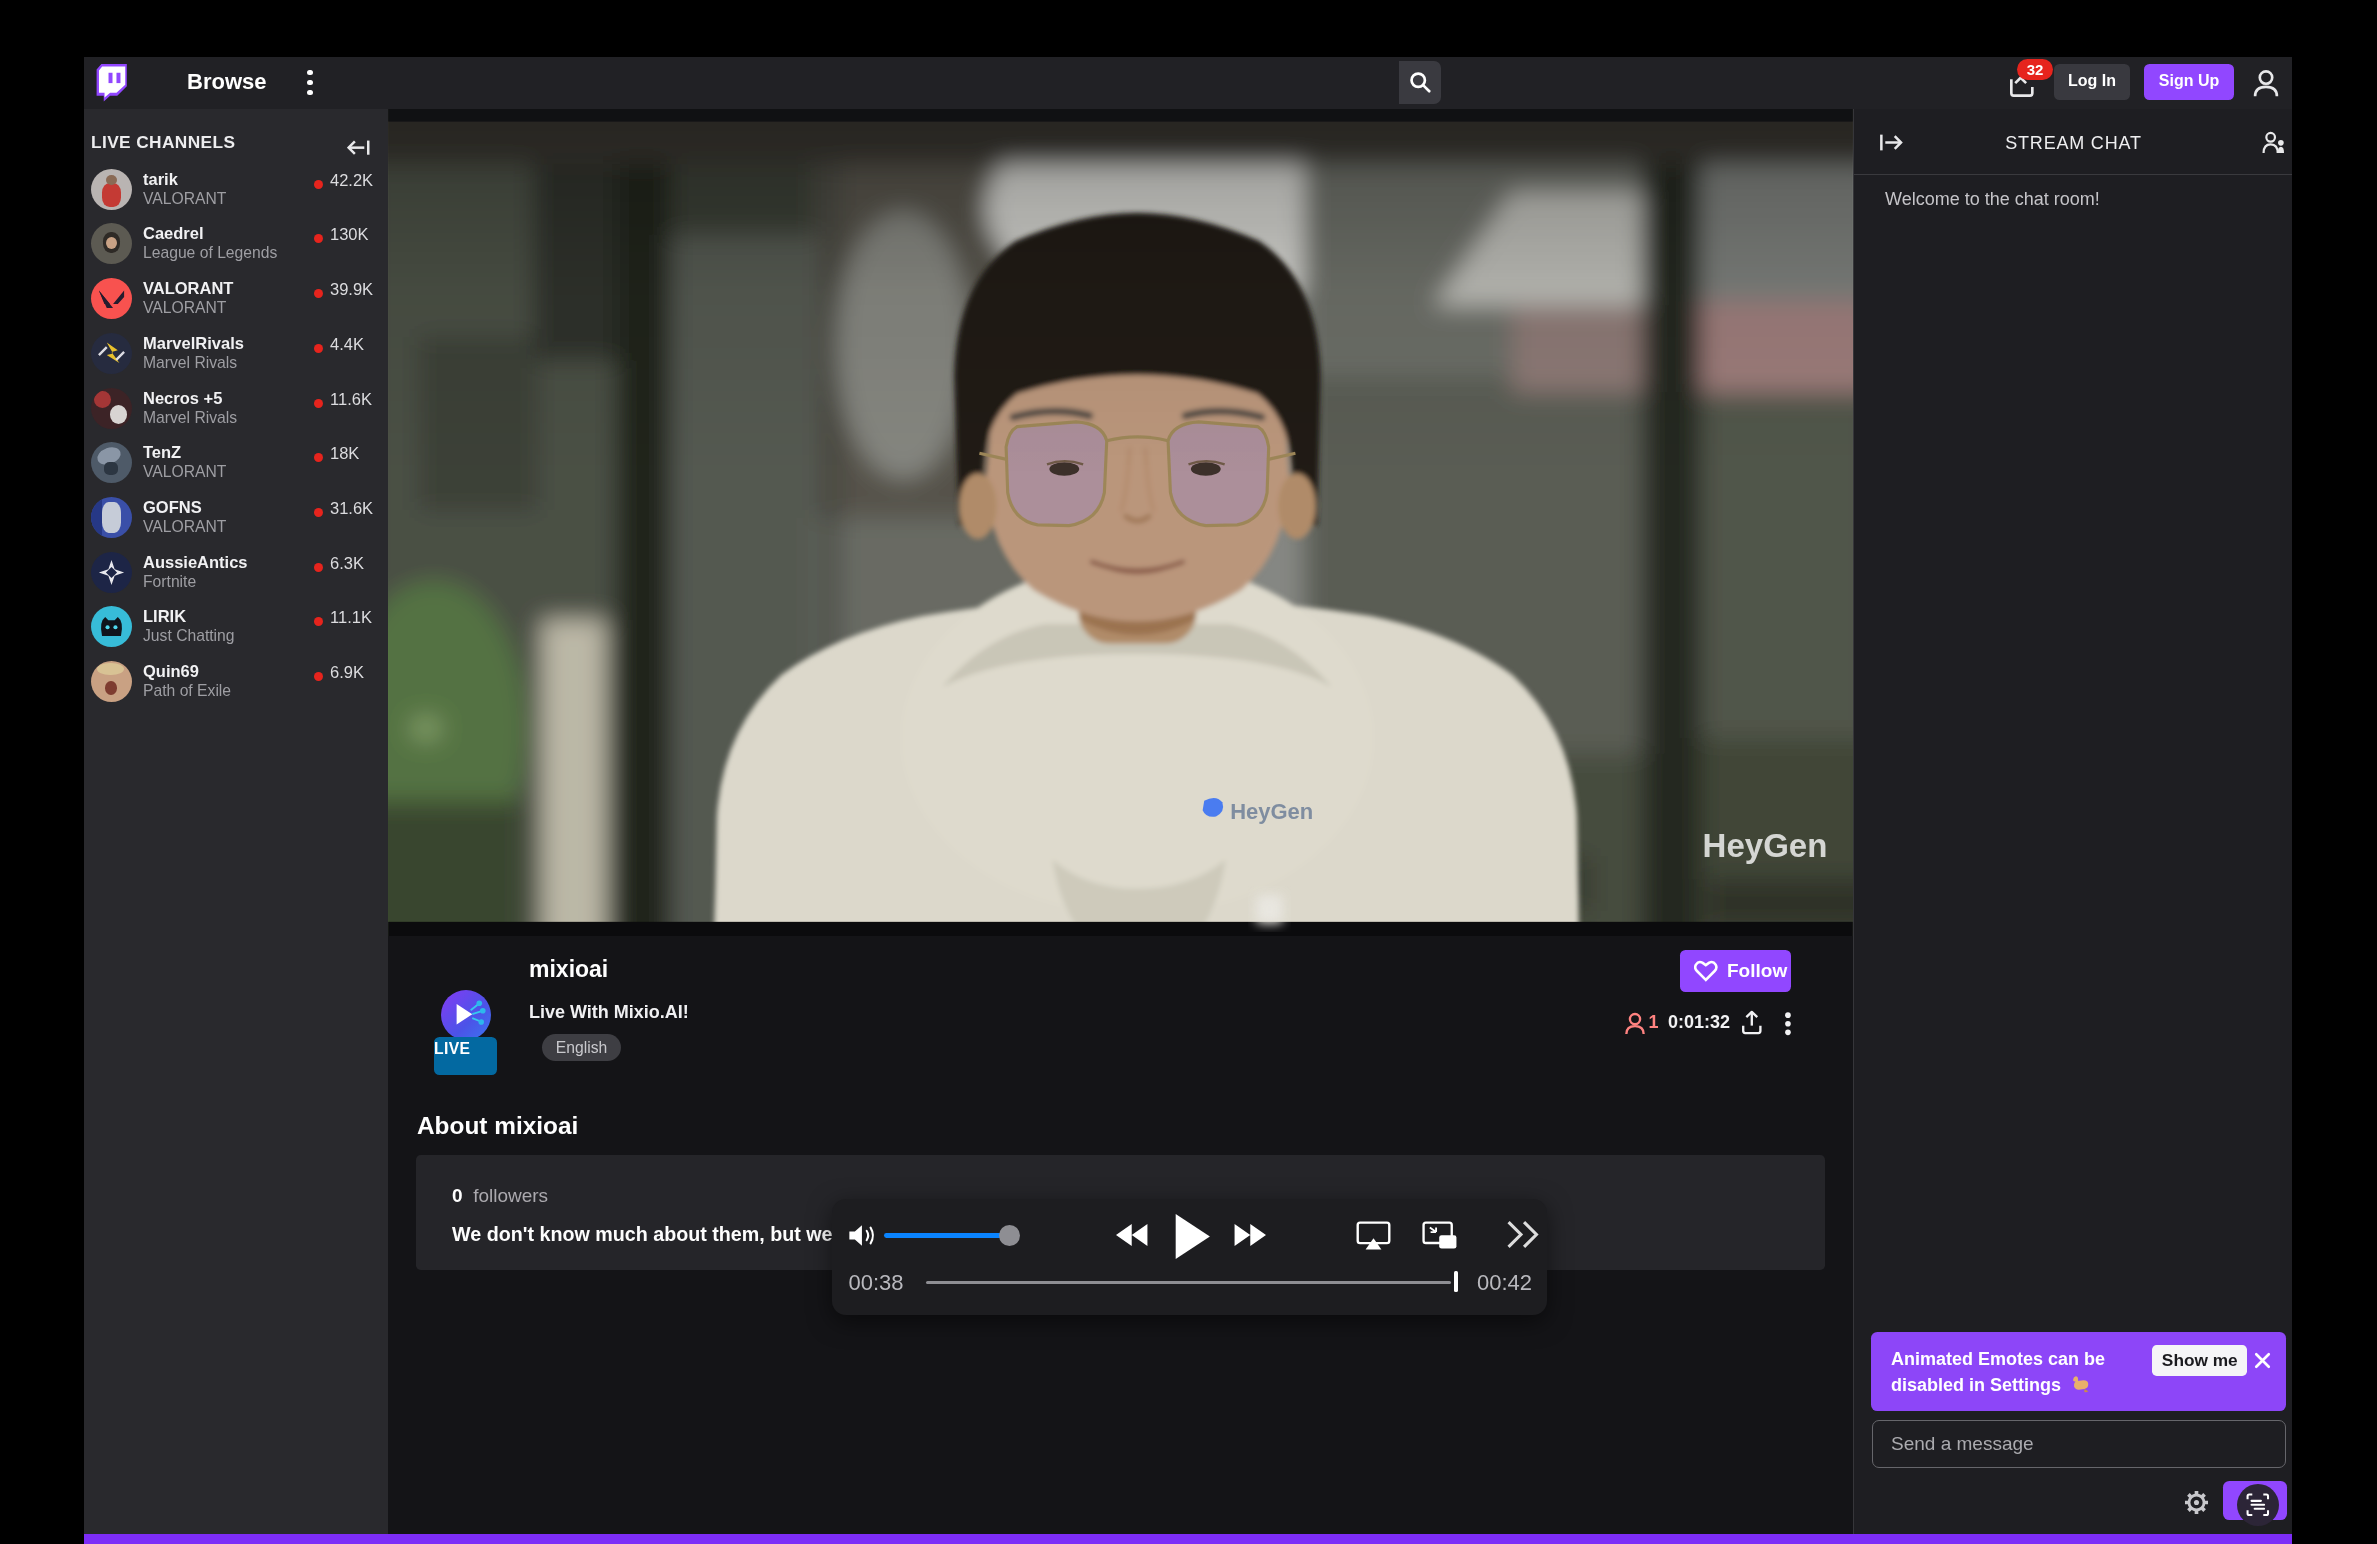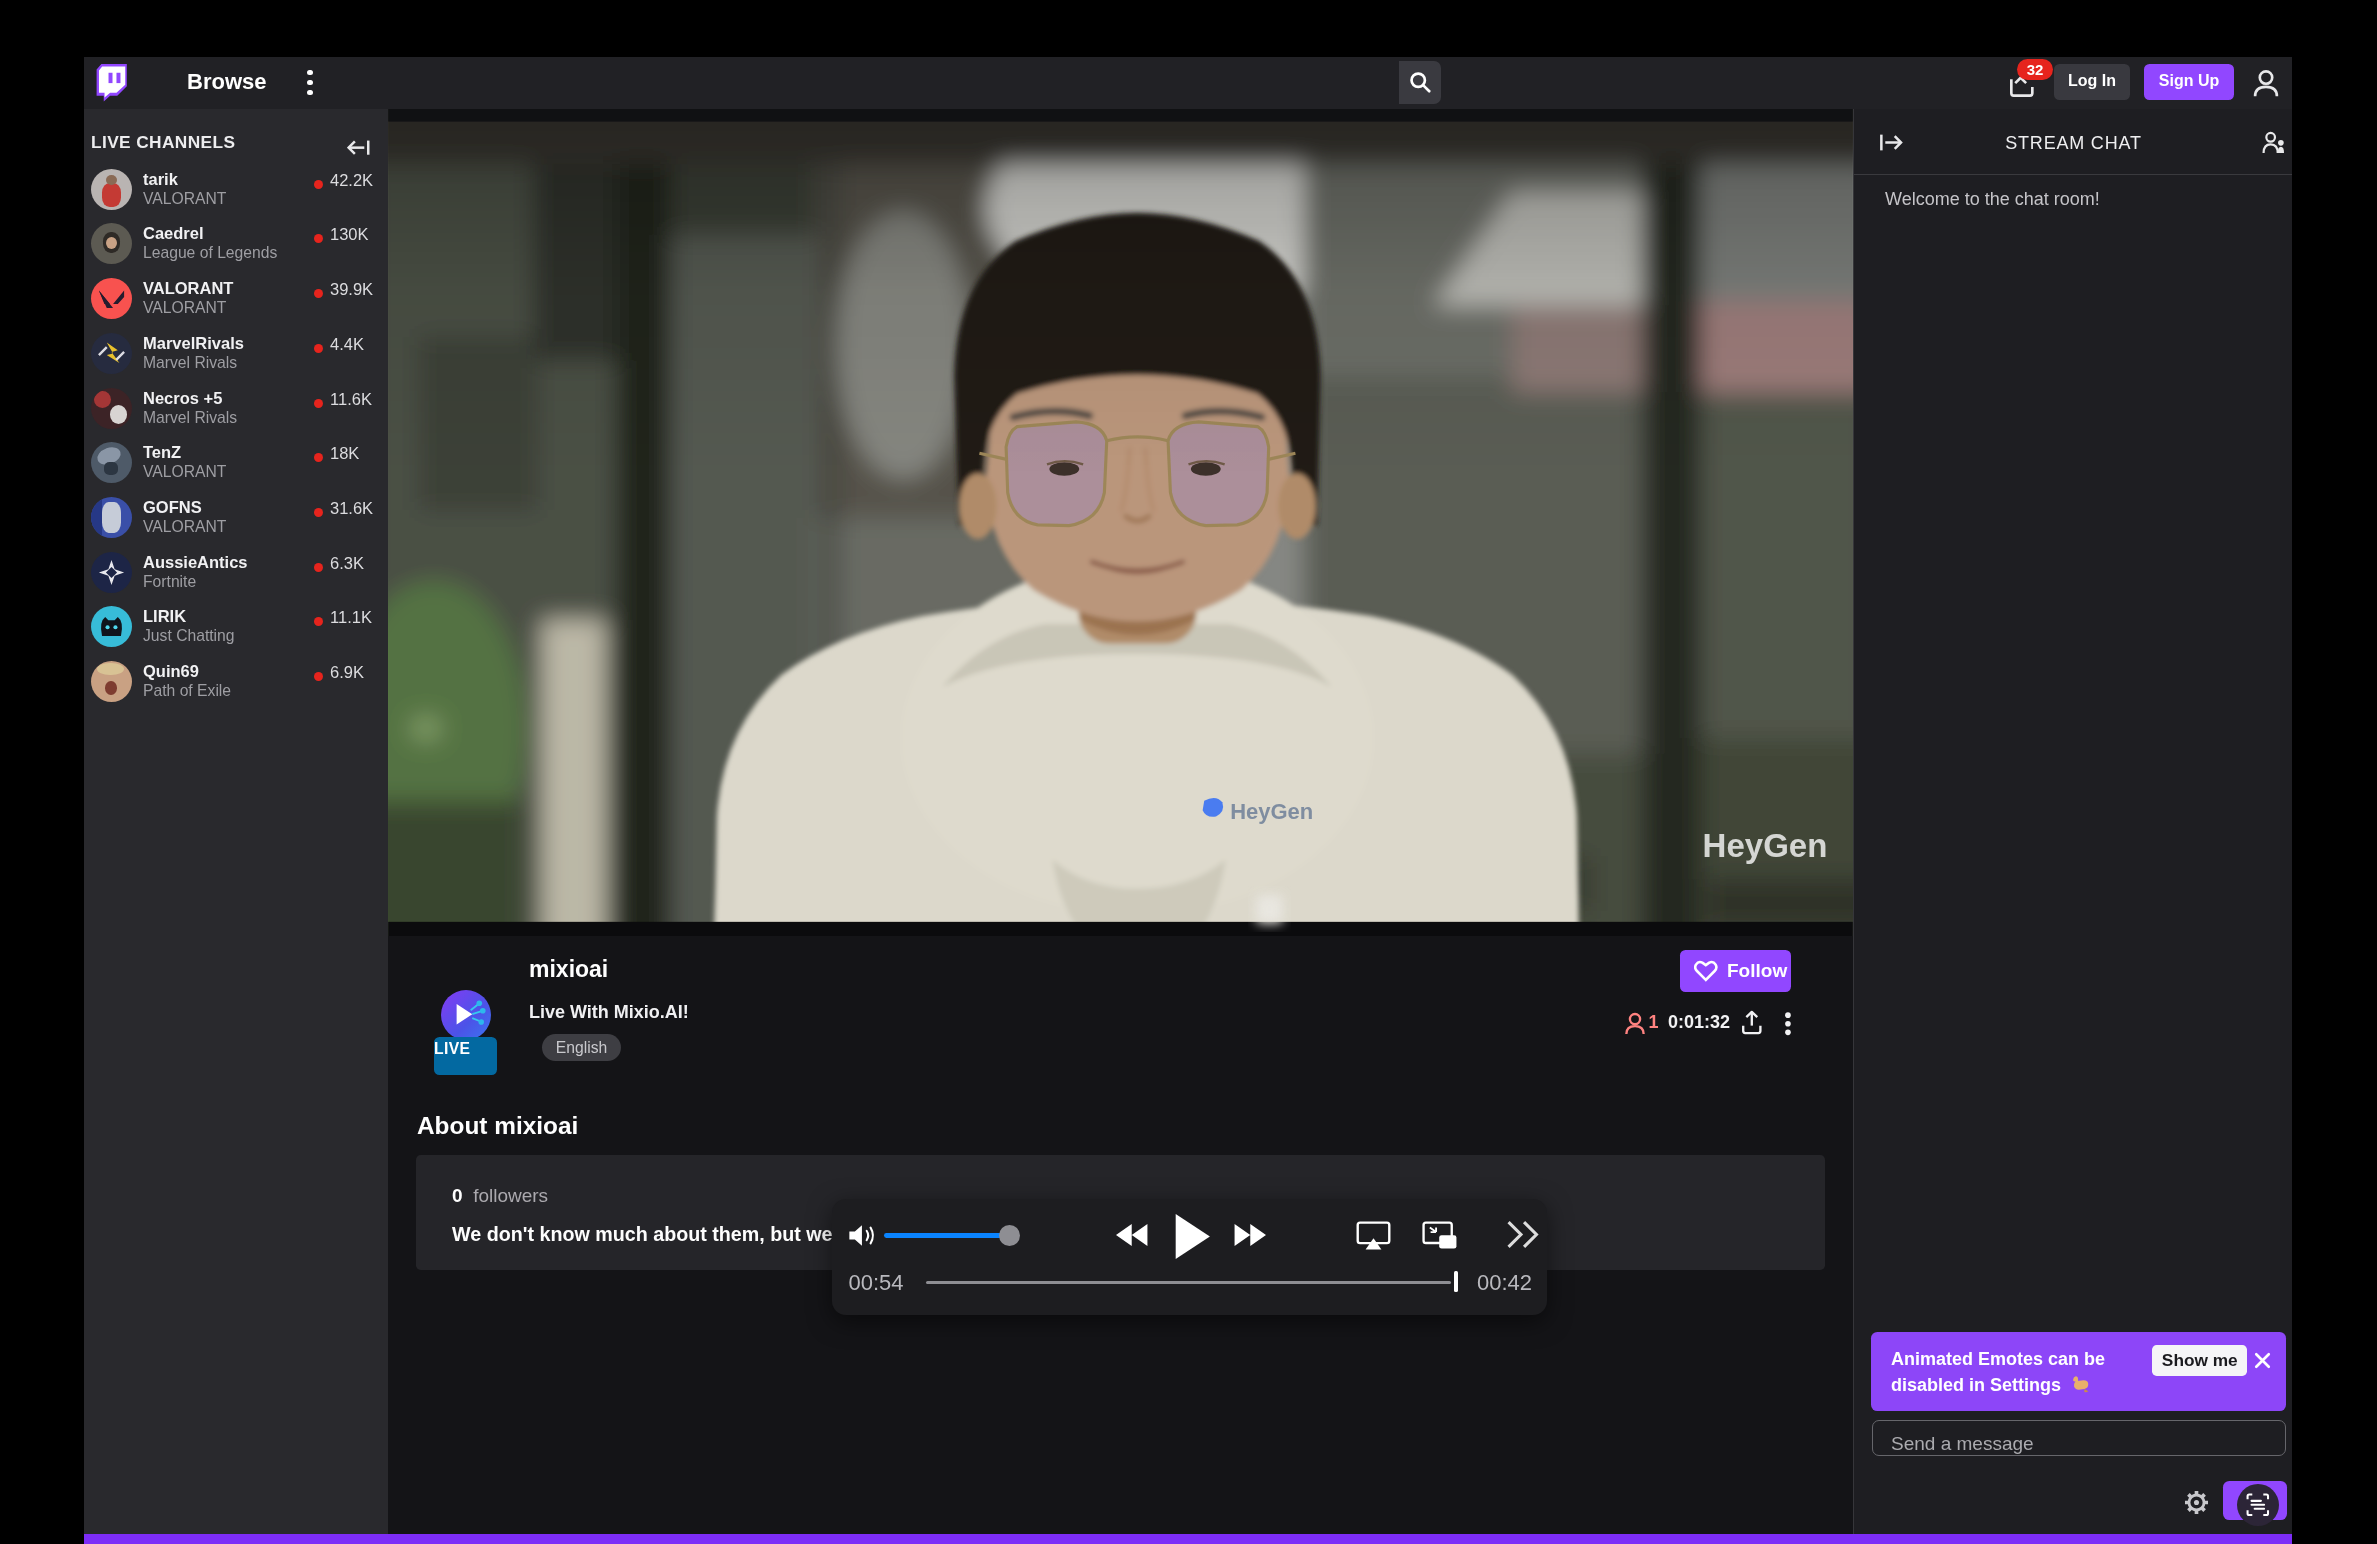--- a/index.html
+++ b/index.html
@@ -50,21 +50,21 @@
 #vtrack { position:absolute; left:52px; top:34px; width:126px; height:4.7px; background:#0a84ff; border-radius:2.4px; }
 #vthumb { position:absolute; left:167px; top:26px; width:21px; height:21px; background:#8e8e93; border-radius:50%; }
 #chat { position:absolute; left:1769px; top:52px; width:439px; height:1425px; background:#1e1e22; border-left:0.8px solid #36363a; }
 #chathead { position:absolute; left:0; top:0; width:439px; height:66px; border-bottom:0.8px solid #3a3a3e; }
 #chathead .title { position:absolute; left:0; width:439px; top:23.6px; text-align:center; color:#efeff1; font-size:18px; font-weight:normal; letter-spacing:0.8px; }
 #welcome { position:absolute; left:31px; top:80px; color:#c5c4c8; font-size:18px; font-weight:500; }
 #notif { position:absolute; left:17.3px; top:1223px; width:415px; height:79px; background:#8d46f8; border-radius:6.3px; }
 #notif .t { position:absolute; left:19.7px; top:14px; color:#fff; font-size:18px; font-weight:bold; line-height:26px; }
 #showme { position:absolute; left:281px; top:13.4px; width:95px; height:31px; background:#f5f5f7; border-radius:4.7px; color:#1b1b1f; font-size:17.3px; font-weight:bold; text-align:center; line-height:31px; }
 #notifx { position:absolute; left:379px; top:15.7px; width:25px; height:25px; }
-#sendmsg { position:absolute; left:18px; top:1311px; width:414px; height:36px; border:1.6px solid #66666b; border-radius:7px; }
+#sendmsg { position:absolute; left:18px; top:1311px; width:414px; height:48px; border:1.6px solid #66666b; border-radius:7px; }
 #sendmsg span { position:absolute; left:18px; top:11.8px; color:#ababaf; font-size:19px; }
 #chatctl { position:absolute; left:0; top:1368px; width:439px; height:57px; }
 #chatbtn { position:absolute; left:369px; top:3.9px; width:64px; height:39px; background:#9147ff; border-radius:6.3px; }
 #reccirc { position:absolute; left:383px; top:7px; width:42px; height:42px; background:#2c2537; border-radius:50%; z-index:4;}
 #purplebar { position:absolute; left:0; top:1477px; width:2208px; height:10.2px; background:#7d2df7; }
 svg { display:block; }
 .icon { position:absolute; }
 </style>
 </head>
 <body>
@@ -399,21 +399,21 @@
       <path d="M22 22 L32 36 L12 36 Z" fill="#fff"></path>
     </svg>
     <svg class="icon" style="left:590px;top:22px" width="36" height="30" viewBox="0 0 46 38">
       <rect x="2" y="2" width="36" height="26" rx="3" fill="none" stroke="#fff" stroke-width="3"></rect>
       <rect x="22" y="18" width="22" height="17" rx="3" fill="#fff"></rect>
       <path d="M10 8 L18 14 M18 14 L18 8 M18 14 L11 14" stroke="#fff" stroke-width="2.4" fill="none"></path>
     </svg>
     <svg class="icon" style="left:673px;top:20.4px" width="35" height="31" viewBox="0 0 44 40">
       <path d="M4 4 L20 20 L4 36 M24 4 L40 20 L24 36" fill="none" stroke="#ddd" stroke-width="4"></path>
     </svg>
-    <div id="ptime1">00:54</div>
+    <div id="ptime1">00:38</div>
     <div id="ptrack"></div>
     <div id="phead"></div>
     <div id="ptime2">00:42</div>
   </div>
   <div id="chat">
     <div id="chathead">
       <div class="title">STREAM CHAT</div>
       <svg class="icon" style="left:25px;top:23.6px" width="23.6" height="19" viewBox="0 0 30 24">
         <line x1="3" y1="2" x2="3" y2="22" stroke="#e8e8ea" stroke-width="3.2"></line>
         <line x1="8" y1="12" x2="28" y2="12" stroke="#e8e8ea" stroke-width="3.2"></line>

